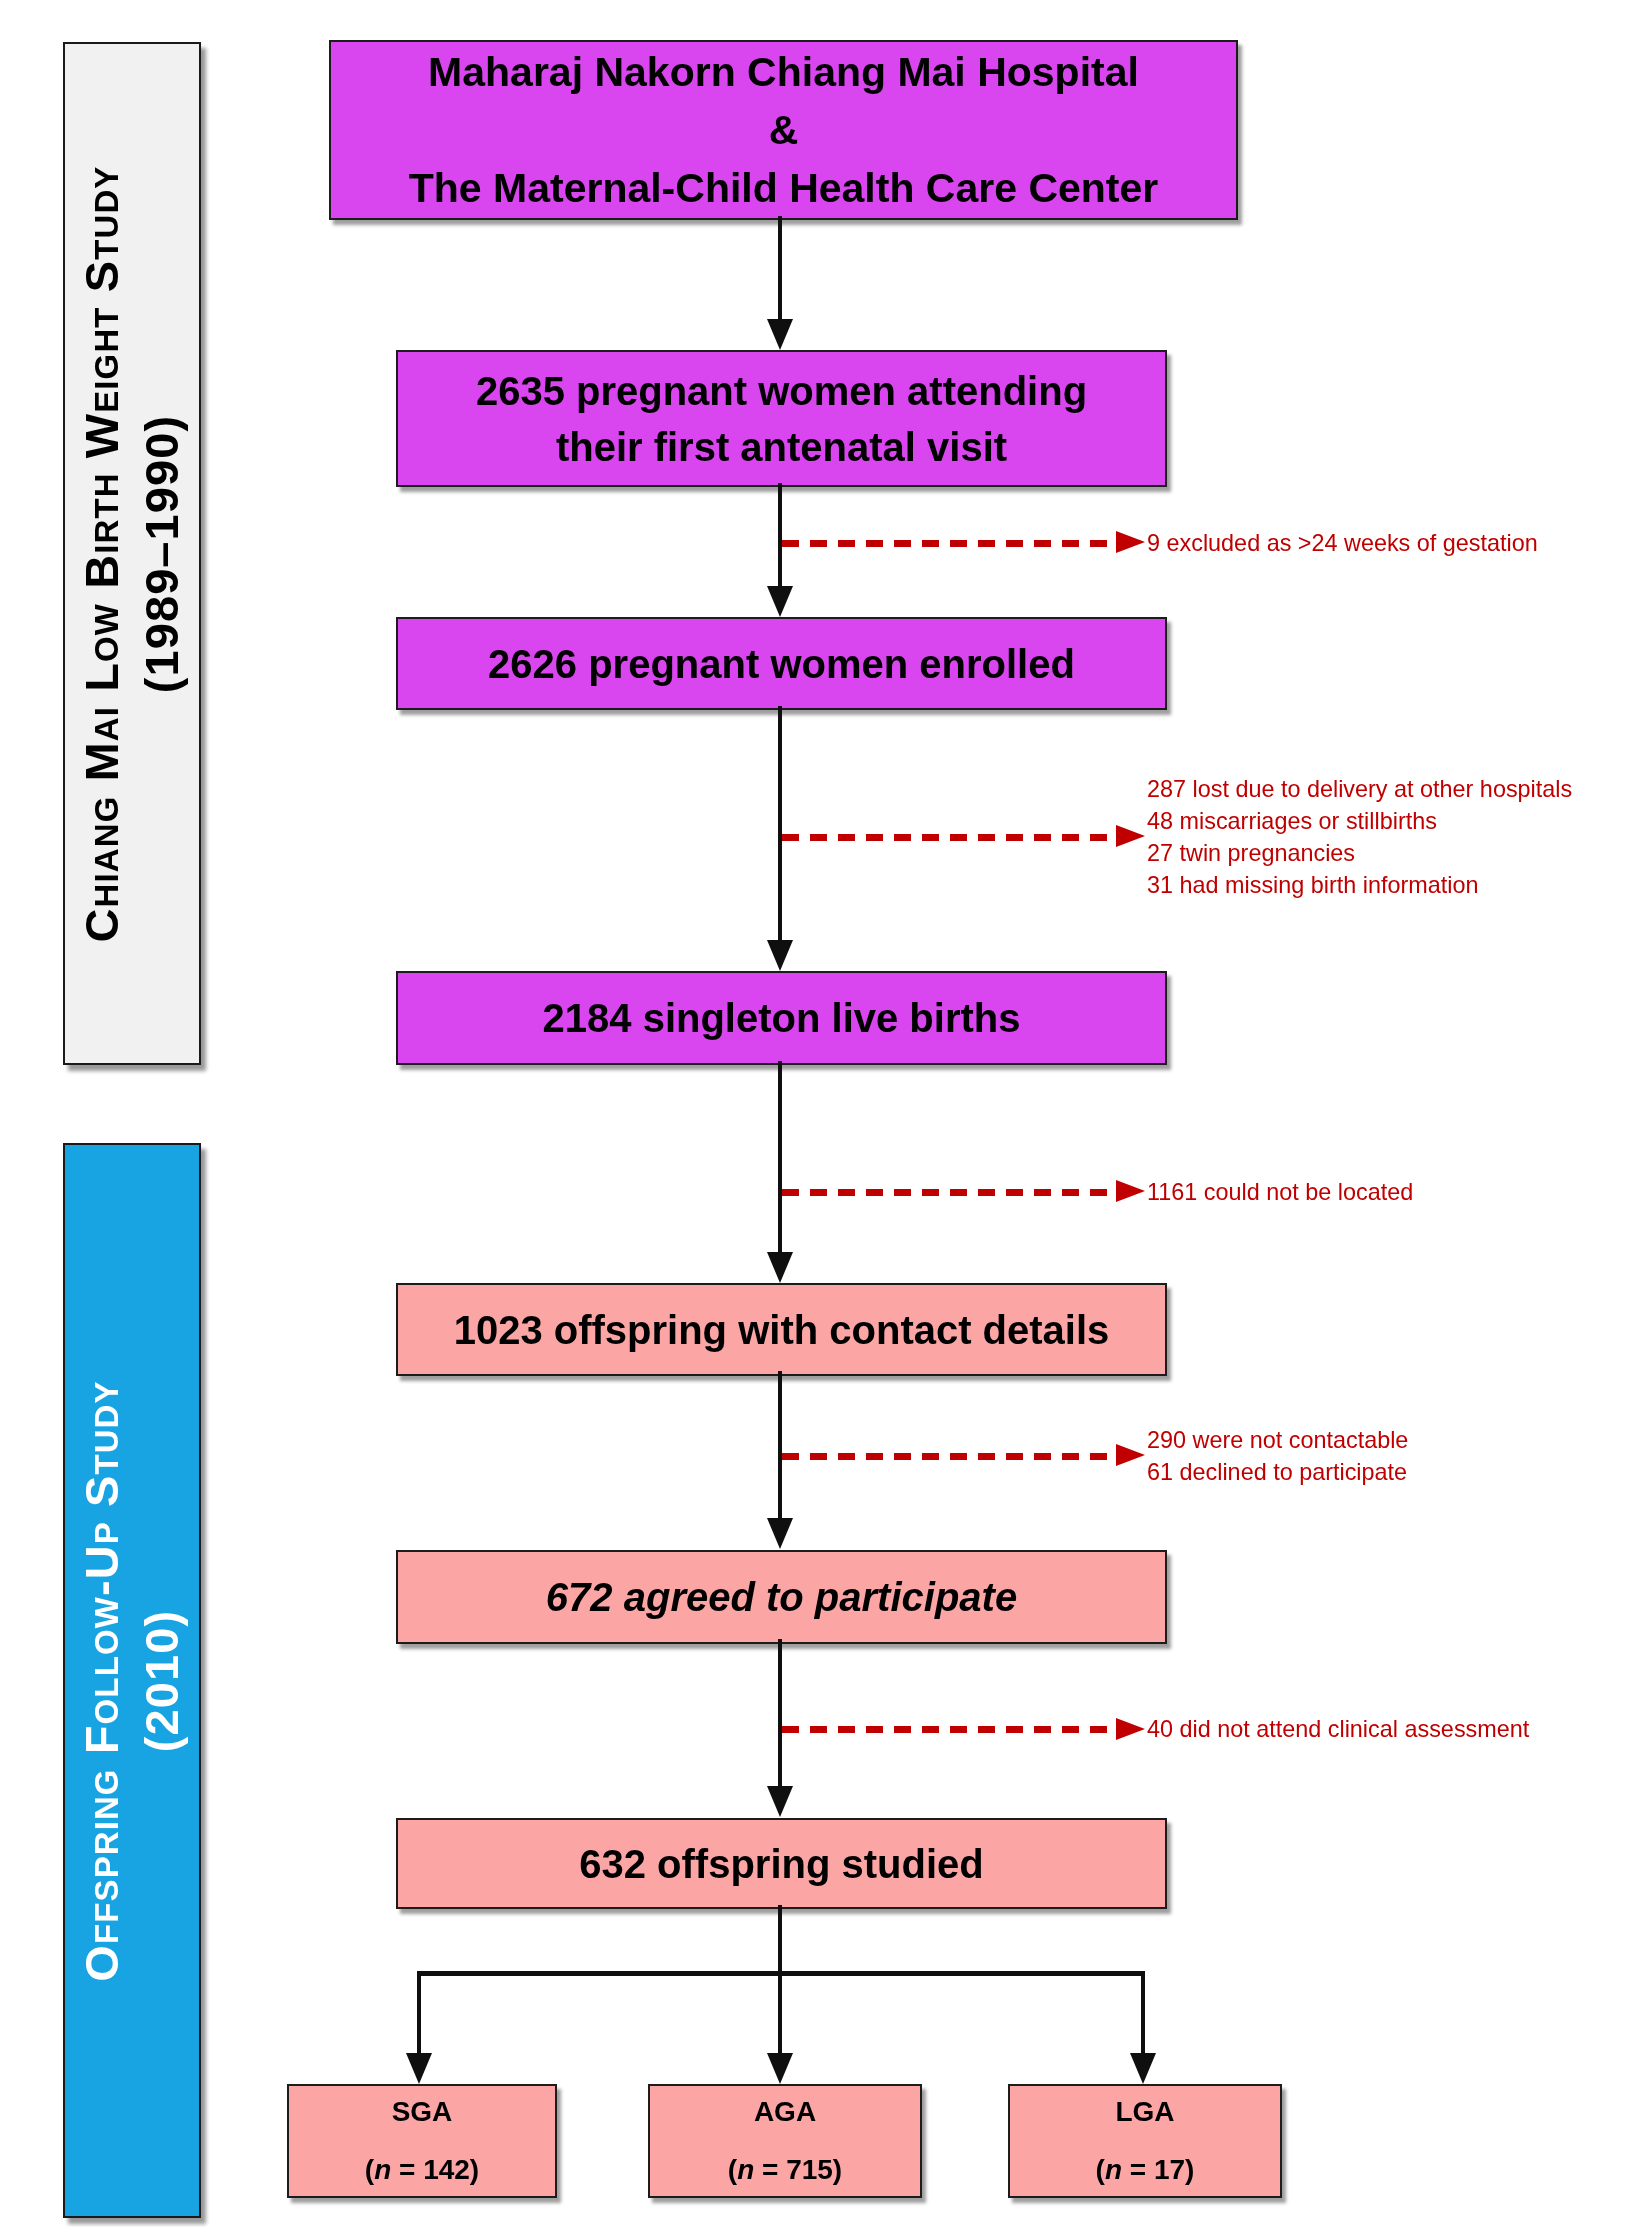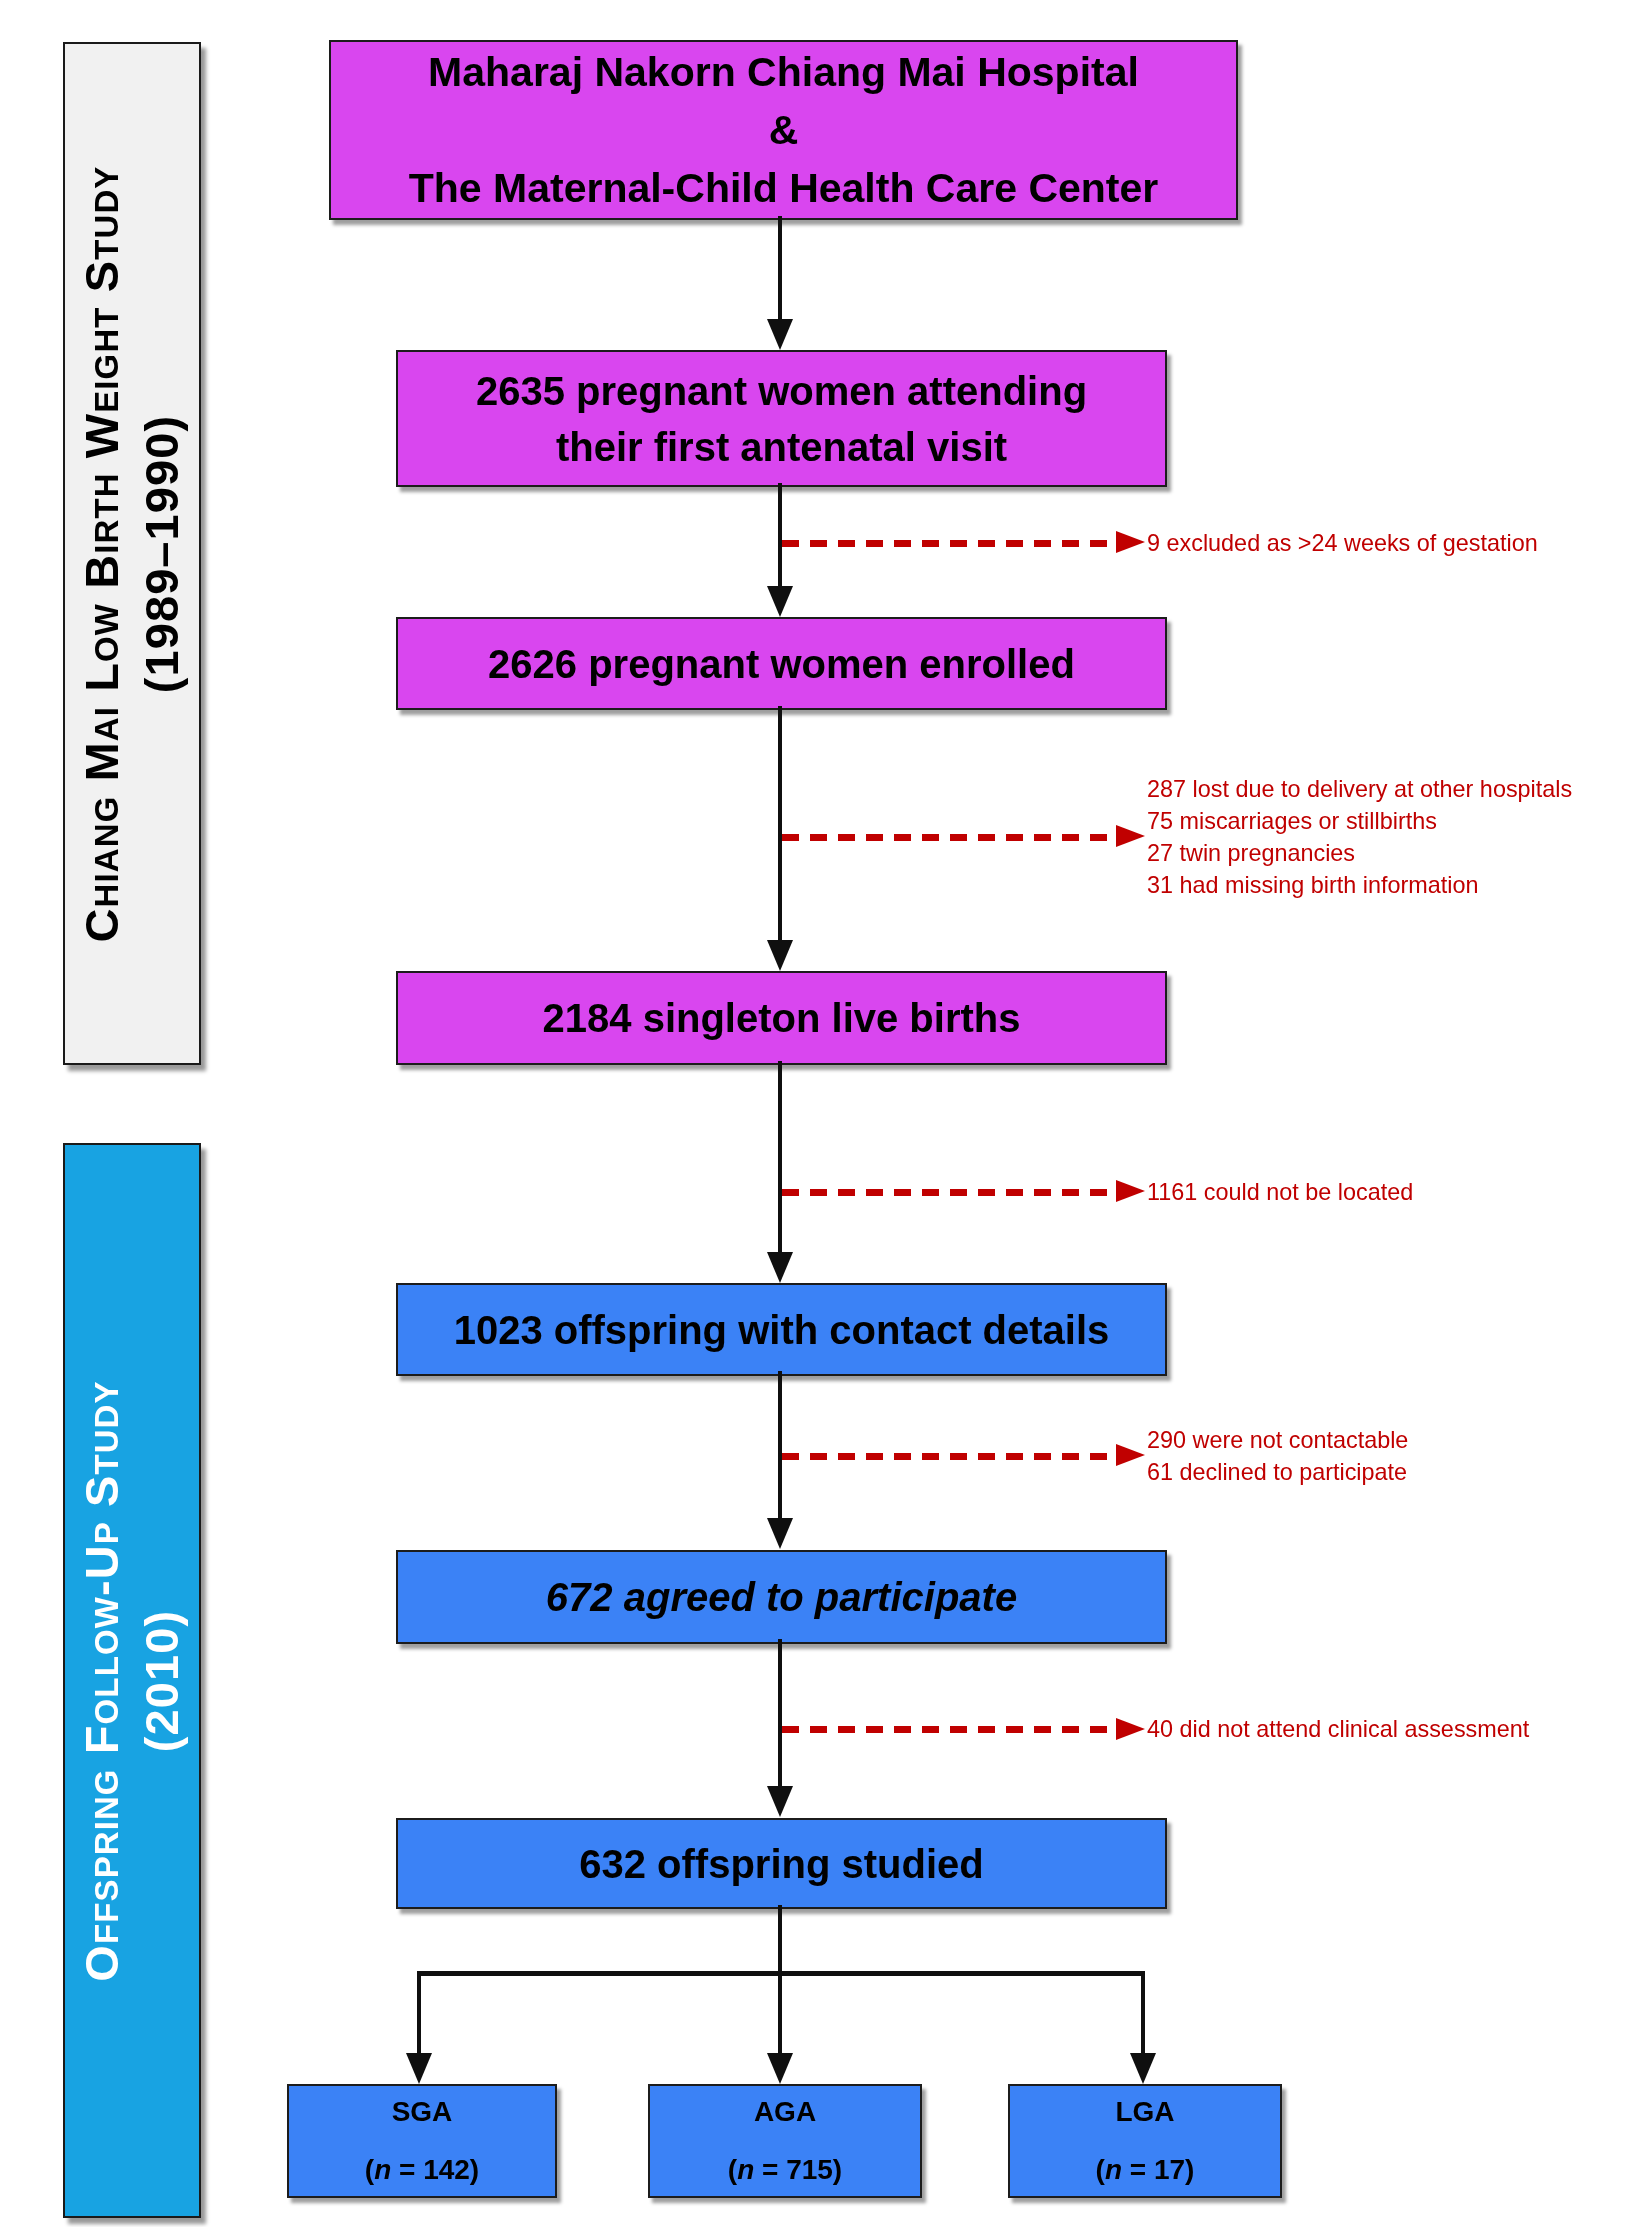--- a/index.html
+++ b/index.html
@@ -18,21 +18,21 @@
     font-size:47px;line-height:60px;letter-spacing:1.1px;white-space:nowrap;
   }
   
   .box{
     position:absolute;background:#d946ef;border:2.8px solid #1c1c1c;
     box-shadow:3.9px 5px 3.3px rgba(0,0,0,0.38);
     display:flex;flex-direction:column;align-items:center;justify-content:center;
     text-align:center;font-weight:bold;font-size:40px;line-height:56px;
     white-space:pre-line;
   }
-  .box-blue{background:#3b82f6;}
+  .box-blue{background:#fca5a5;}
   .box-top{font-size:41px;line-height:58px;}
   .outcome{font-size:28px;line-height:36px;gap:22px;white-space:normal;}
   .outcome .nline i{font-style:italic;}
   
   .vline{position:absolute;width:3.9px;background:#0f0f0f;}
   .hline{position:absolute;background:#0f0f0f;}
   .ah{position:absolute;width:0;height:0;border-left:13px solid transparent;
       border-right:13px solid transparent;border-top:31px solid #0f0f0f;}
   
   .dash{position:absolute;height:7.2px;width:334px;
@@ -134,21 +134,21 @@
 
   <div class="dash" style="left:782px;top:1726px;"></div>
   <div class="dhead" style="left:1116px;top:1718px;"></div>
 
   <div class="note" style="left:1147px;top:527px;">
     <div>9 excluded as &gt;24 weeks of gestation</div>
   </div>
 
   <div class="note" style="left:1147px;top:773px;">
     <div>287 lost due to delivery at other hospitals</div>
-    <div>75 miscarriages or stillbirths</div>
+    <div>48 miscarriages or stillbirths</div>
     <div>27 twin pregnancies</div>
     <div>31 had missing birth information</div>
   </div>
 
   <div class="note" style="left:1147px;top:1176px;">
     <div>1161 could not be located</div>
   </div>
 
   <div class="note" style="left:1147px;top:1424px;">
     <div>290 were not contactable</div>

